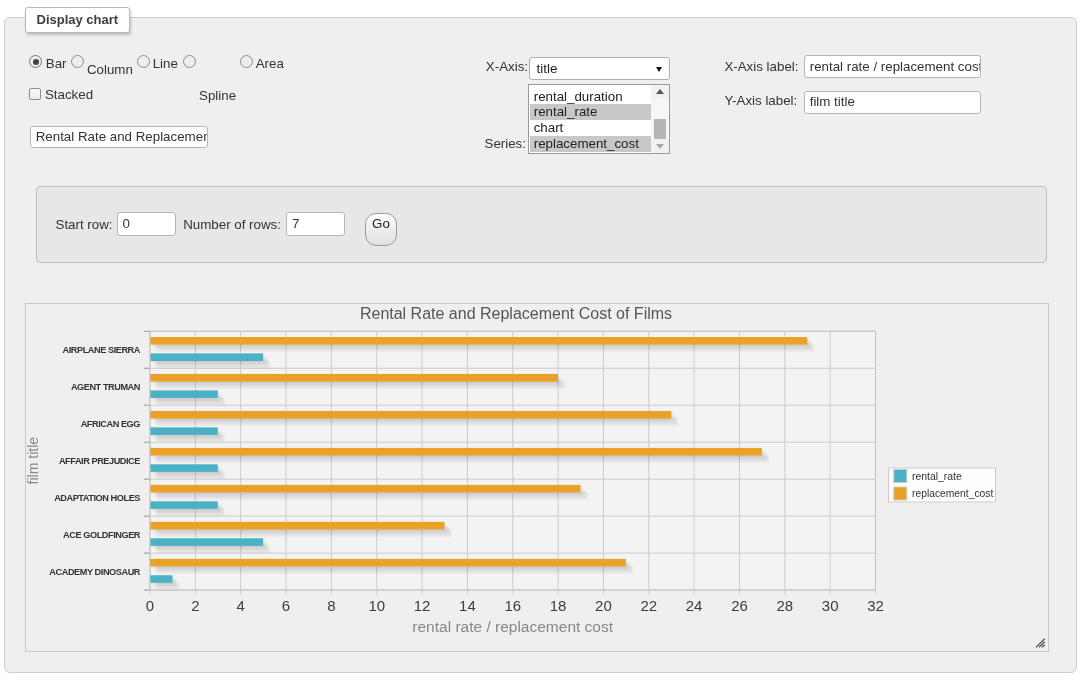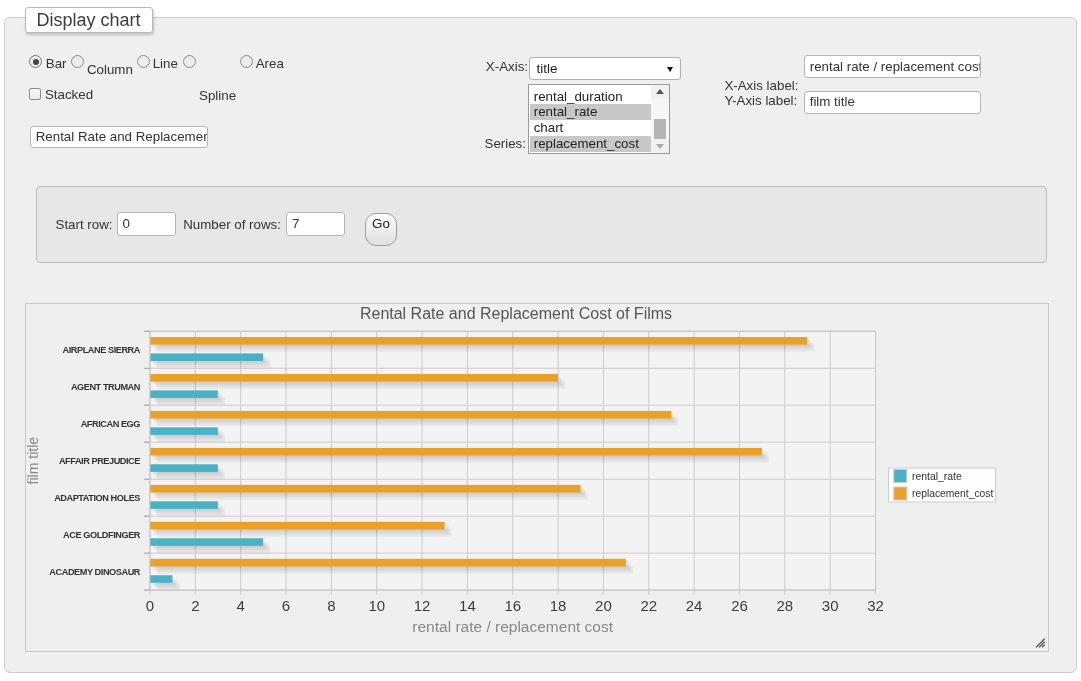--- a/index.html
+++ b/index.html
@@ -1,29 +1,29 @@
 <!DOCTYPE html>
 <html><head>
 <meta charset="utf-8">
 <style>
 * { margin:0; padding:0; box-sizing:border-box; }
 html,body { width:1081px; height:681px; }
 body { background:#ffffff; font-family:"Liberation Sans",sans-serif; position:relative; overflow:hidden; font-size:13.333px; color:#333333; }
 #fs { position:absolute; left:4px; top:17px; width:1073px; height:656px; background:#efefef; border:1px solid #cccccc; border-radius:6px; }
-#lg { position:absolute; left:24.5px; top:6.5px; height:26px; line-height:24px; padding:0 11px; background:#ffffff; border:1px solid #b9b9b9; border-radius:3px; font-size:18px; font-weight:normal; color:#3d3d3d; box-shadow:1px 2px 3px rgba(0,0,0,0.2); }
+#lg { position:absolute; left:24.5px; top:6.5px; height:26px; line-height:24px; padding:0 11px; background:#ffffff; border:1px solid #b9b9b9; border-radius:3px; font-size:13px; font-weight:bold; color:#3d3d3d; box-shadow:1px 2px 3px rgba(0,0,0,0.2); }
 .lab { position:absolute; white-space:nowrap; }
 .radio { position:absolute; width:13px; height:13px; border-radius:50%; border:1px solid #8d8d8d; background:#ededed; }
 .radio.sel { border-color:#777777; }
 .radio.sel::after { content:""; position:absolute; left:2.5px; top:2.5px; width:6px; height:6px; border-radius:50%; background:#424242; }
 .cb { position:absolute; width:12px; height:12px; border:1px solid #8d8d8d; border-radius:2px; background:linear-gradient(#f8f8f8,#ececec); }
 .ti { position:absolute; background:#ffffff; border:1px solid #b5b5b5; border-radius:3px; color:#333333; padding:0 0 0 5px; white-space:nowrap; overflow:hidden; }
 #panel { position:absolute; left:35.7px; top:185.6px; width:1011px; height:77px; background:#e7e7e7; border:1px solid #bdbdbd; border-radius:4px; }
 #chartbox { position:absolute; left:25px; top:303px; width:1024px; height:349px; background:#efefef; border:1px solid #c8c8c8; }
 #go { position:absolute; left:365px; top:213.2px; width:32px; height:33px; border:1px solid #9d9d9d; border-radius:11px; background:linear-gradient(#ffffff,#ececec 55%,#e0e0e0); color:#222222; text-align:center; line-height:20px; }
-#sel { position:absolute; left:528.6px; top:56.8px; width:152px; height:23.3px; background:#ffffff; border:1px solid #b0b0b0; border-radius:3px; line-height:21px; padding-left:7px; color:#222222; }
+#sel { position:absolute; left:528.6px; top:56.8px; width:141px; height:23.3px; background:#ffffff; border:1px solid #b0b0b0; border-radius:3px; line-height:21px; padding-left:7px; color:#222222; }
 #sel .arr { position:absolute; right:6.5px; top:9px; width:0; height:0; border-left:3.5px solid transparent; border-right:3.5px solid transparent; border-top:5.5px solid #111111; }
 #listbox { position:absolute; left:527.7px; top:84.2px; width:142px; height:70.3px; background:#ffffff; border:1px solid #9a9a9a; color:#222222; overflow:hidden; }
 #listbox .it { position:absolute; left:1px; width:129px; height:15.5px; line-height:15.5px; padding-left:4px; white-space:nowrap; }
 #listbox .it.s { background:#c8c8c8; }
 #sbar { position:absolute; right:0; top:0; width:17.5px; height:68.3px; background:#f6f6f6; }
 #sbar .btn { position:absolute; left:0; width:17.5px; height:14px; background:#f1f1f1; }
 #sbar .thumb { position:absolute; left:2.5px; top:34px; width:12px; height:20px; background:#b5b5b5; }
 .tri-up { position:absolute; left:4.5px; top:4px; width:0; height:0; border-left:4px solid transparent; border-right:4px solid transparent; border-bottom:5.5px solid #555555; }
 .tri-dn { position:absolute; left:4.5px; top:5px; width:0; height:0; border-left:4px solid transparent; border-right:4px solid transparent; border-top:5.5px solid #a9a9a9; }
 </style>
@@ -60,21 +60,21 @@
         <span class="tri-up"></span>
       </div>
     <div class="thumb"></div>
     <div class="btn" style="bottom:0;top:auto;">
         <span class="tri-dn"></span>
       </div>
   </div>
 </div>
 <span class="lab" style="left:484.5px;top:135.5px;">Series:</span>
 
-<span class="lab" style="left:724.4px;top:59.4px;margin-top:19px;">X-Axis label:</span>
+<span class="lab" style="left:724.4px;top:59.4px;">X-Axis label:</span>
 <div class="ti" style="left:804.2px;top:55.3px;width:176.8px;height:23.1px;line-height:21px;padding-left:4.5px;">rental rate / replacement cost</div>
 <span class="lab" style="left:724.4px;top:92.8px;">Y-Axis label:</span>
 <div class="ti" style="left:804.2px;top:91.4px;width:176.8px;height:22.5px;line-height:20.5px;padding-left:4.5px;">film title</div>
 
 <div id="panel"></div>
 <span class="lab" style="left:55.5px;top:216.8px;">Start row:</span>
 <div class="ti" style="left:116.6px;top:212.1px;width:59.7px;height:24.4px;line-height:22.4px;">0</div>
 <span class="lab" style="left:183.2px;top:216.8px;">Number of rows:</span>
 <div class="ti" style="left:285.9px;top:212.1px;width:58.8px;height:24.4px;line-height:22.4px;">7</div>
 <div id="go">Go</div>

